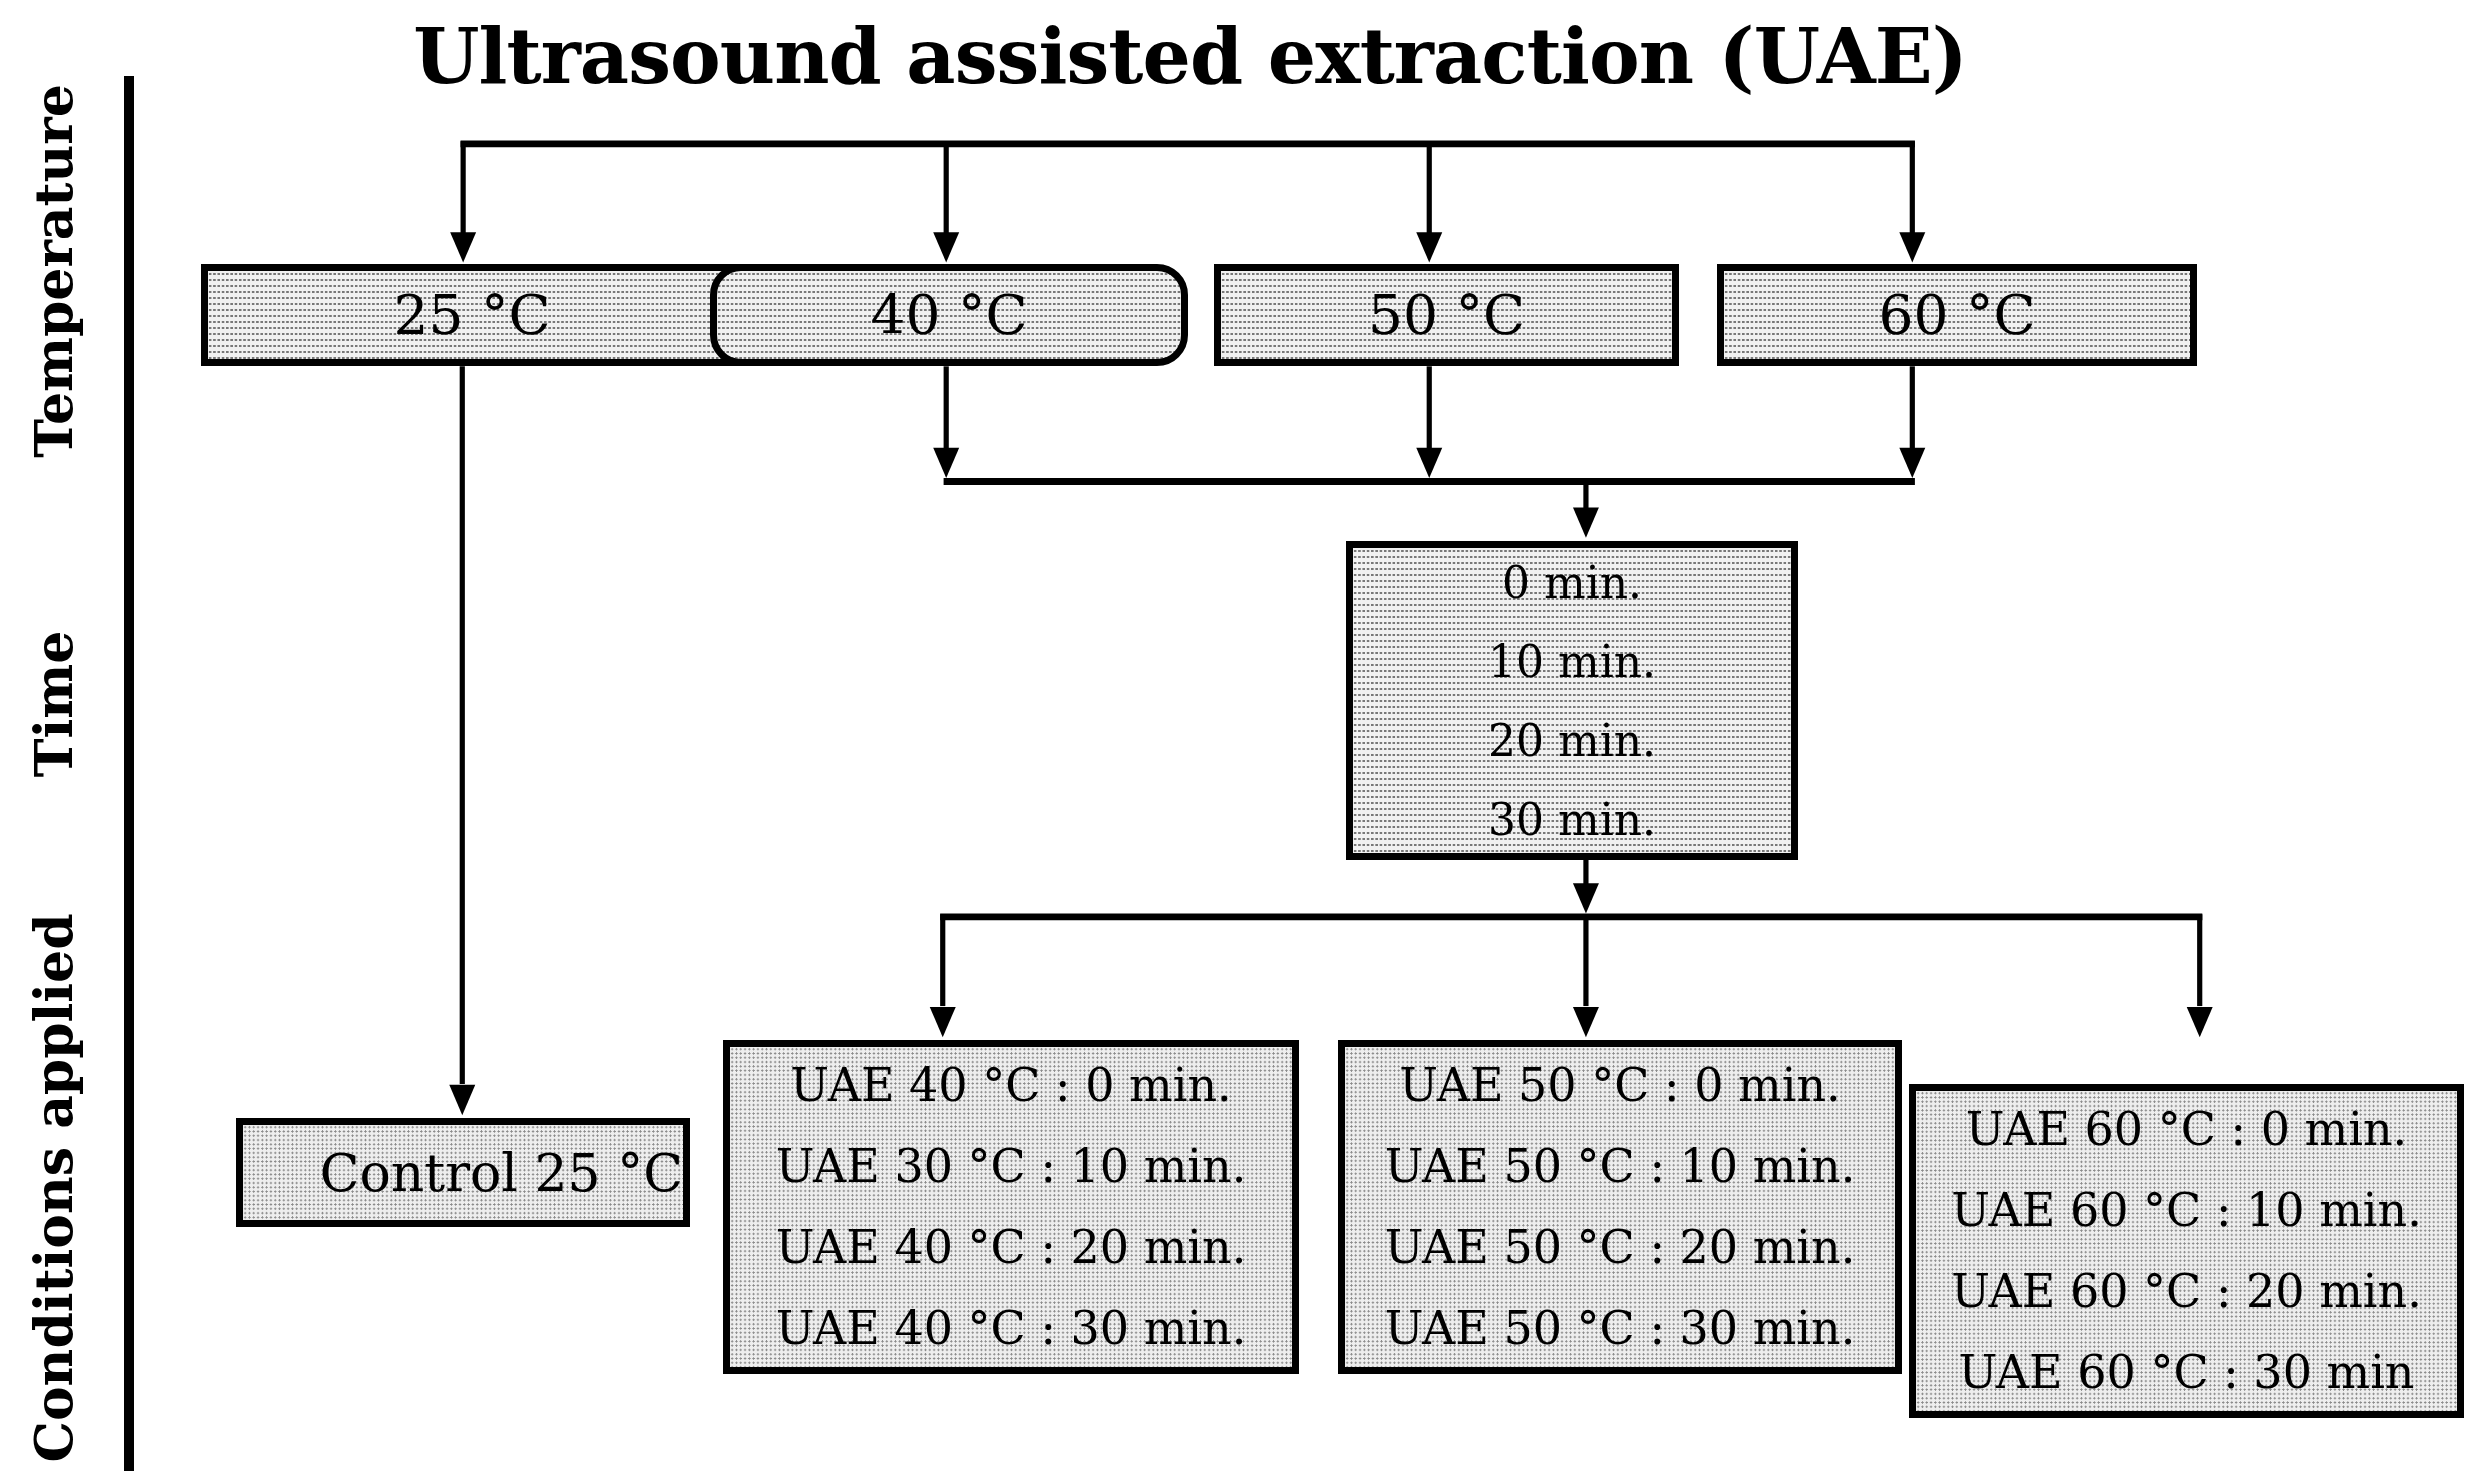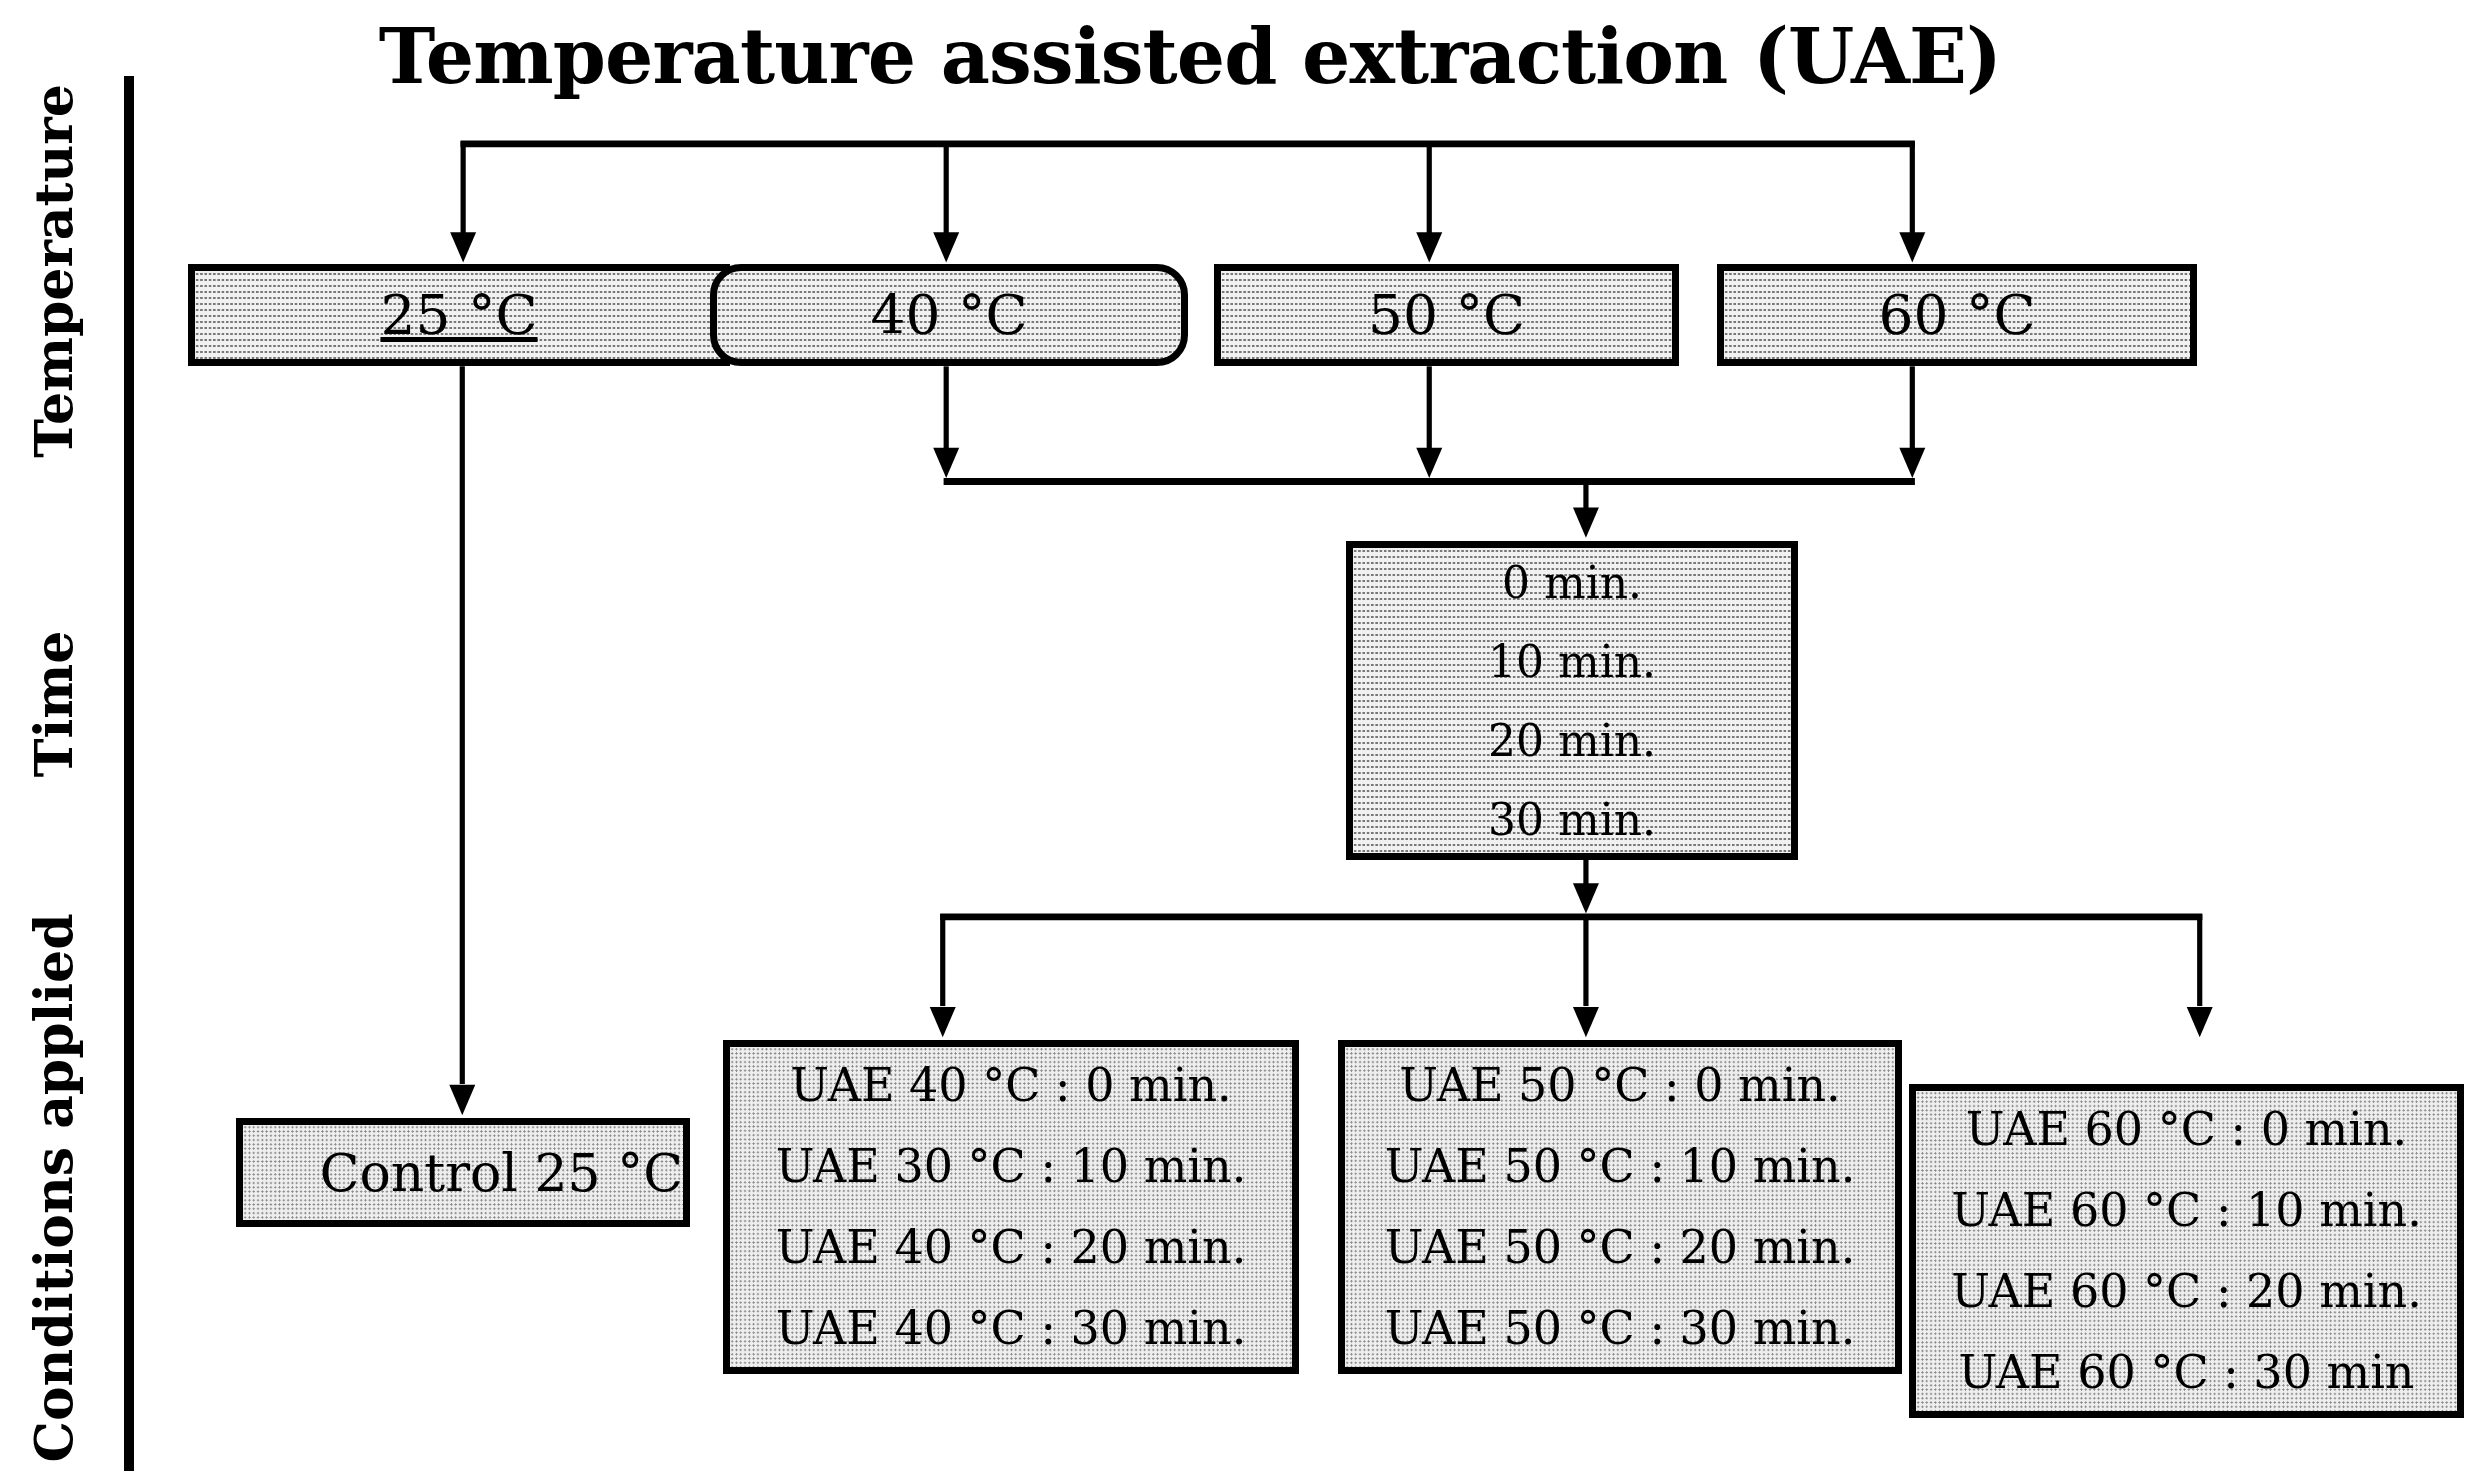--- a/index.html
+++ b/index.html
@@ -28,21 +28,21 @@
     background-color:#f1f1f1;
     background-image:radial-gradient(circle, rgba(0,0,0,0.50) 1px, rgba(0,0,0,0) 1.2px);
     background-size:4.3px 6px;
   }
   .fill-dots{
     background-color:#eeeeee;
     background-image:radial-gradient(circle, rgba(0,0,0,0.42) 1px, rgba(0,0,0,0) 1.2px);
     background-size:4.3px 4.3px;
   }
   .temp-node{top:264px;height:102px;font-size:55px;}
-  .t25{left:188px;width:542px;text-decoration:underline;}
+  .t25{left:201px;width:542px;}
   .t40{left:710px;width:478px;border-radius:31px;}
   .t50{left:1214px;width:465px;}
   .t60{left:1717px;width:480px;}
   .time-node{left:1346px;top:541px;width:452px;height:319px;font-size:44px;line-height:79px;}
   .control-node{left:236px;top:1118px;width:454px;height:109px;font-size:52px;align-items:flex-end;}
   .cond-node{top:1040px;height:334px;font-size:46px;line-height:81px;}
   .c40{left:723px;width:576px;}
   .c50{left:1318px;width:564px;margin-left:20px;}
   .c60{left:1909px;width:555px;margin-top:44px;}
   .connector-layer{position:absolute;left:0;top:0;width:2475px;height:1478px;}
@@ -91,21 +91,21 @@
       <line x1="2541" y1="1056" x2="2541" y2="1162" stroke-width="6"></line>
       <polygon points="2541,1198 2526,1163 2556,1163"></polygon>
     </g>
 
     <g>
       <line x1="534" y1="423" x2="534" y2="1252" stroke-width="6"></line>
       <polygon points="534,1288 519,1253 549,1253"></polygon>
     </g>
   </svg>
 
-  <div class="title">Temperature assisted extraction (UAE)</div>
+  <div class="title">Ultrasound assisted extraction (UAE)</div>
 
   <div class="axis-bar"></div>
   <div class="rot-label rot-temp">Temperature</div>
   <div class="rot-label rot-time">Time</div>
   <div class="rot-label rot-cond">Conditions applied</div>
 
   <div class="node temp-node fill-rows t25">
     <span>25 °C</span>
   </div>
   <div class="node temp-node fill-rows t40">

